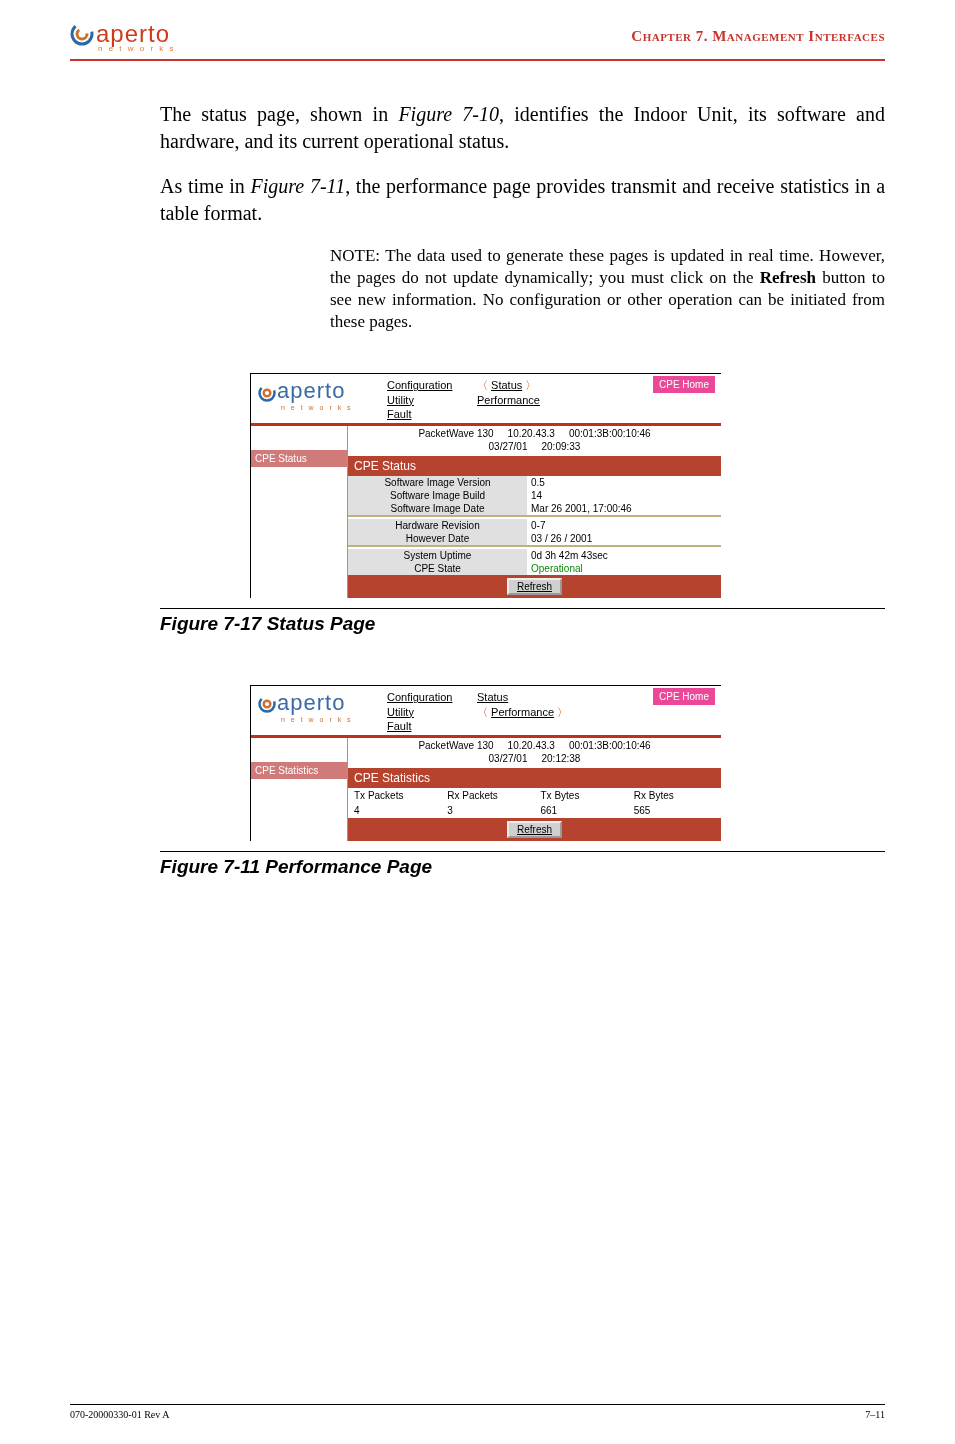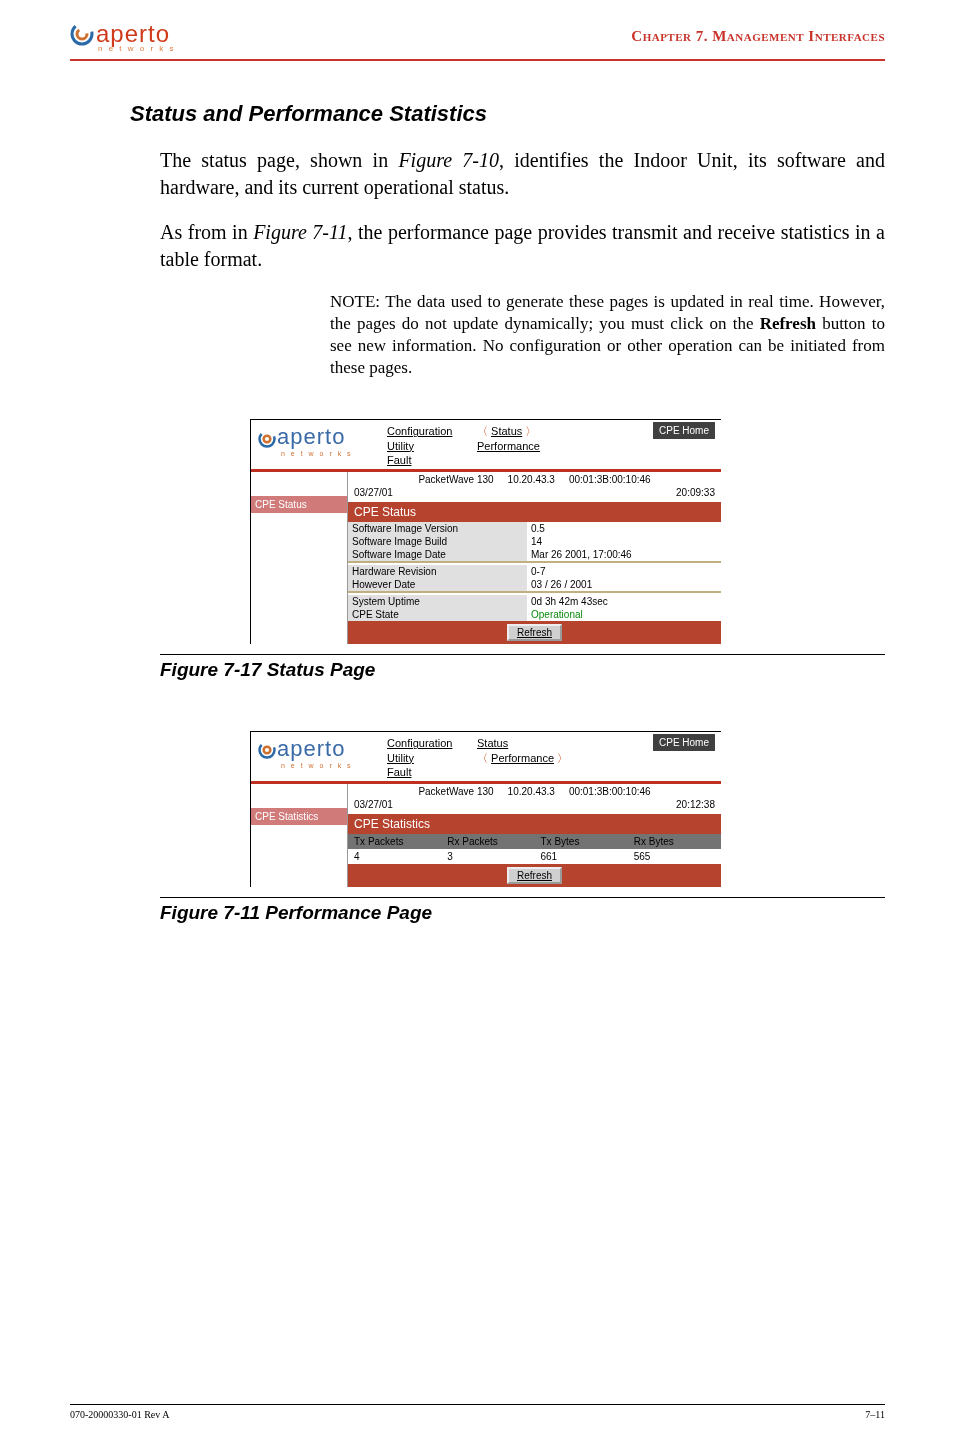--- a/index.html
+++ b/index.html
@@ -144,21 +144,21 @@
     text-align: left;
     line-height: 1.3;
   }
   .nav-link { text-decoration: underline; cursor: pointer; color: #000; }
   .active-nav {
     color: #000;
     text-decoration: underline;
   }
   .active-marker { color: #d04000; font-size: 11px; }
   .cpe-home {
-    background: #404040;
+    background: #ec4899;
     color: #fff;
     font-size: 10px;
     padding: 3px 6px;
     cursor: pointer;
   }
   .app-body {
     display: flex;
   }
   .sidebar {
     width: 96px;
@@ -186,40 +186,40 @@
     display: flex;
     justify-content: center;
     gap: 14px;
   }
   .info-line2 {
     background: #fff;
     text-align: right;
     padding: 0 6px 4px 6px;
     font-size: 10px;
     display: flex;
-    justify-content: space-between;
+    justify-content: center;
     gap: 14px;
   }
   .panel-title {
     color: #fff;
     background: #b5432e;
     font-size: 12px;
     padding: 3px 6px;
   }
   .kv-table {
     background: #fff;
     width: 100%;
     font-size: 10px;
     border-collapse: collapse;
   }
   .kv-table td {
     padding: 1px 4px;
   }
   .kv-table td.k {
-    text-align: left;
+    text-align: center;
     background: #e0e0e0;
     width: 48%;
   }
   .kv-sep td {
     border-top: 2px solid #c0b080;
     padding: 0;
     height: 2px;
   }
   .operational { color: #0a8a0a; margin-left: 28px; }
   .refresh-row {
@@ -231,21 +231,21 @@
     background: #d0d0d0;
     border: 2px outset #eee;
     padding: 1px 8px;
     font-size: 10px;
     text-decoration: underline;
     cursor: pointer;
     display: inline-block;
   }
   .stats-head {
     display: flex;
-    background: #737373;
+    background: #ffffff;
     font-size: 10px;
     align-items: center;
   }
   .stats-head > div, .stats-row > div {
     flex: 1;
     padding: 2px 6px;
   }
   .stats-row {
     display: flex;
     background: #fff;
@@ -264,28 +264,27 @@
           <circle cx="12" cy="12" r="5" fill="none" stroke="#d07030" stroke-width="3" stroke-dasharray="20 10"></circle>
         </svg>
         <span class="logo-text">aperto</span>
       </div>
       <div class="logo-sub">n e t w o r k s</div>
     </div>
     <div class="chapter-line">Chapter 7.  Management Interfaces</div>
   </div>
   <hr class="top-rule">
 
-  <div class="section-heading">Status and Performance Statistics</div>
 
   <p class="body-text">
     <span>The status page, shown in </span><i>Figure 7-10</i><span>, identifies the Indoor Unit, its software and hardware, and its current operational status.</span>
   </p>
 
   <p class="body-text">
-    <span>As from in </span><i>Figure 7-11</i><span>, the performance page provides transmit and receive statis­tics in a table format.</span>
+    <span>As time in </span><i>Figure 7-11</i><span>, the performance page provides transmit and receive statis­tics in a table format.</span>
   </p>
 
   <p class="note-text">
     <span>NOTE:  The data used to generate these pages is updated in real time. However, the pages do not update dynamically; you must click on the </span><b>Refresh</b><span> button to see new information. No configuration or other operation can be initiated from these pages.</span>
   </p>
 
   <div class="fig-wrap">
     <div class="app" style="width:470px;">
       <div class="app-top">
         <div style="flex:0 0 120px;">

